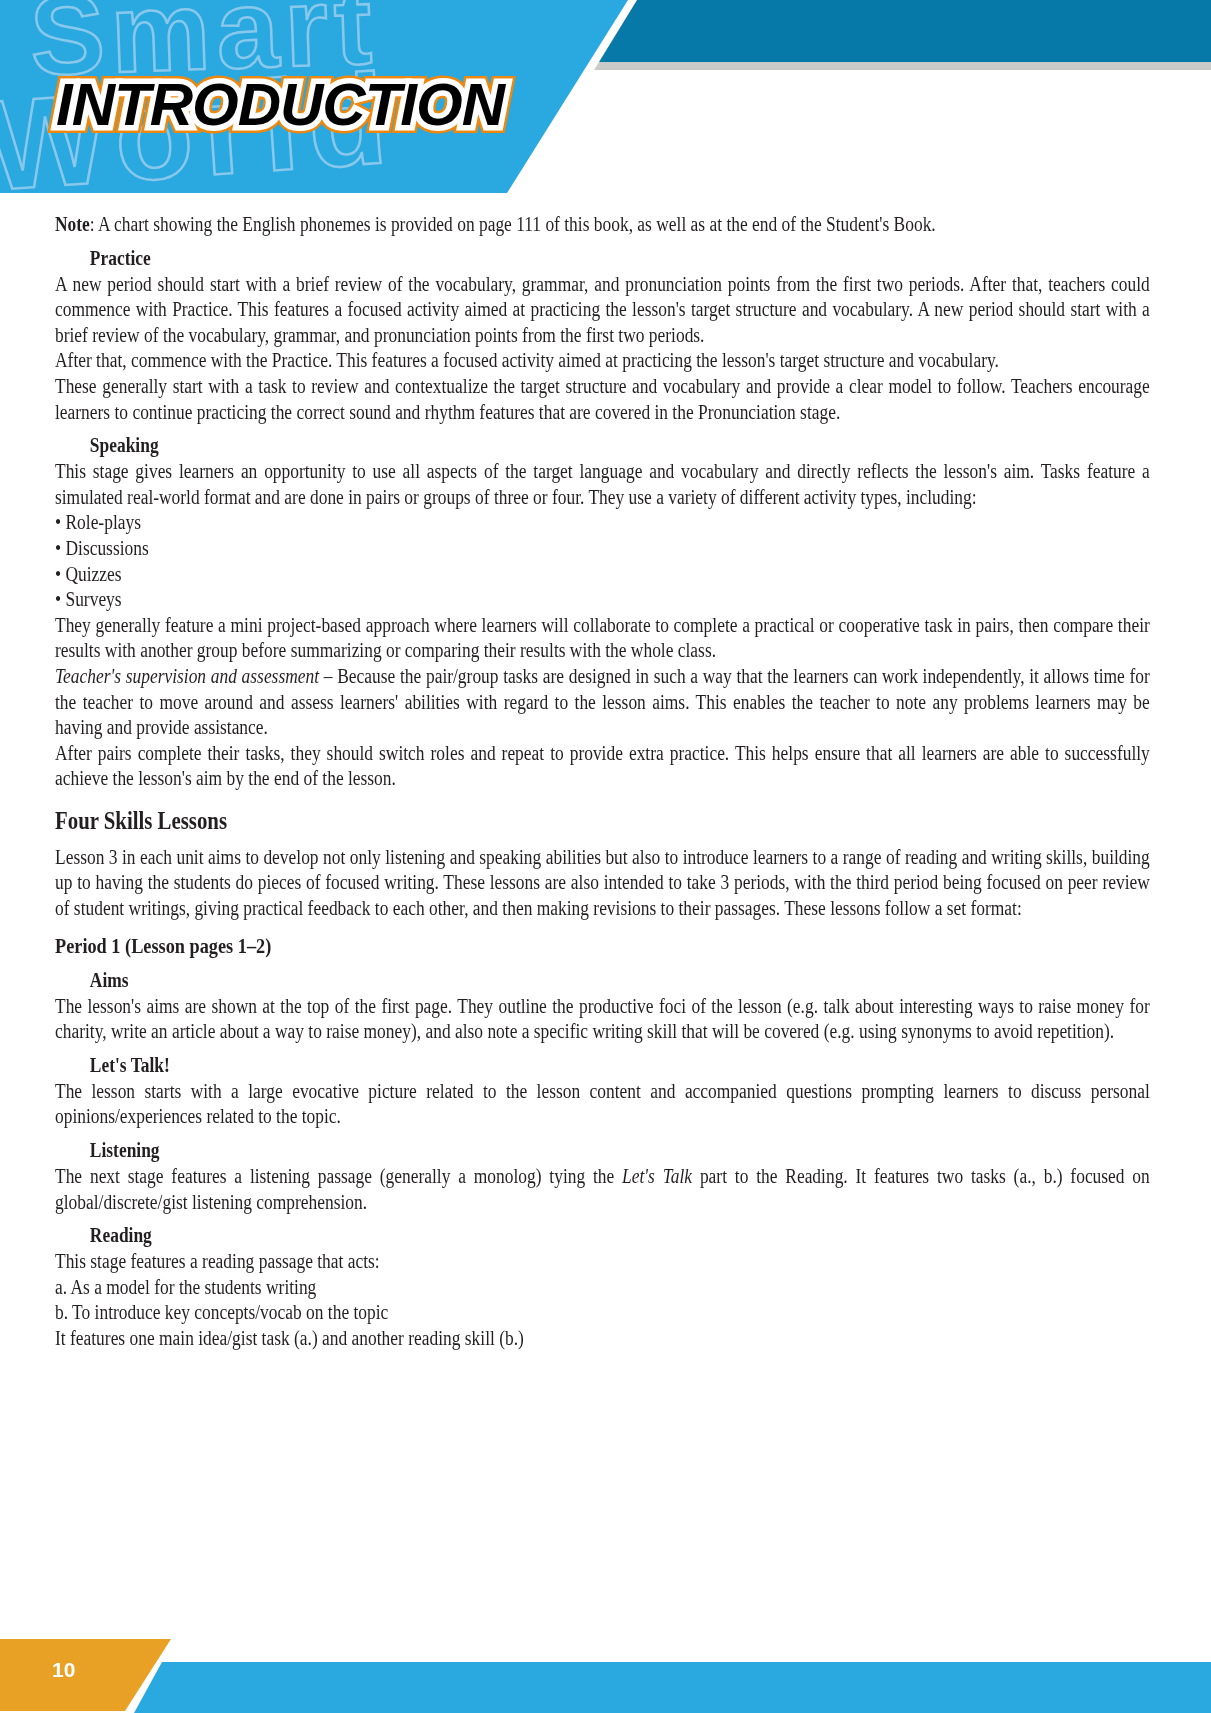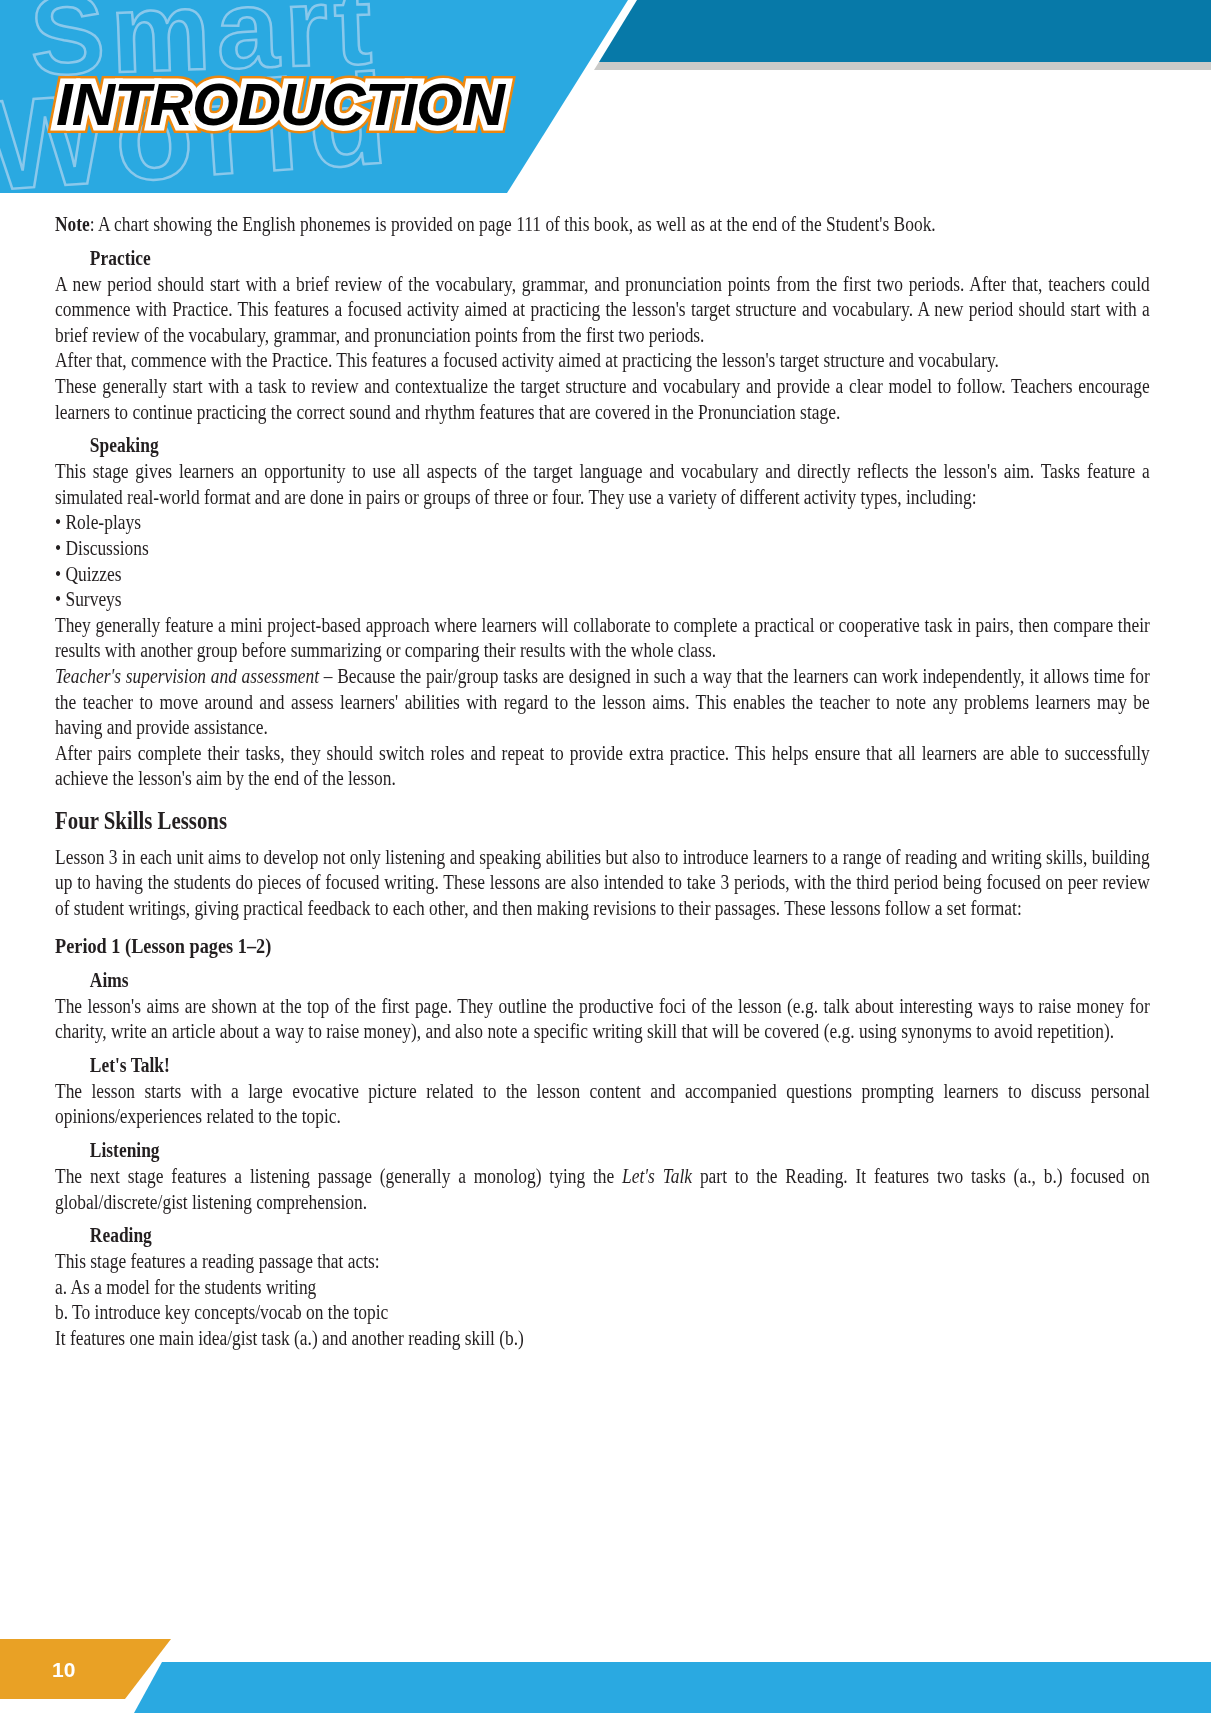--- a/index.html
+++ b/index.html
@@ -78,21 +78,21 @@
     margin:14px 0 9px 0; line-height:30px;
   }
   h3.h-period {
     font-size:21.5px; font-weight:700;
     margin:11px 0 4px 0; line-height:27px;
   }
   em { font-style:italic; }
 
   
   .foot-orange {
-    position:absolute; left:0; top:1639px; width:171px; height:60px;
+    position:absolute; left:0; top:1639px; width:171px; height:72px;
     background:#E9A125;
     clip-path: polygon(0 0, 171px 0, 125px 100%, 0 100%);
   }
   .pagenum {
     position:absolute; left:52px; top:19px;
     color:#ffffff; font-weight:700; font-size:21px;
   }
   .foot-blue {
     position:absolute; left:0; top:1662px; right:0; height:51px;
     background:#2AA9E1;

